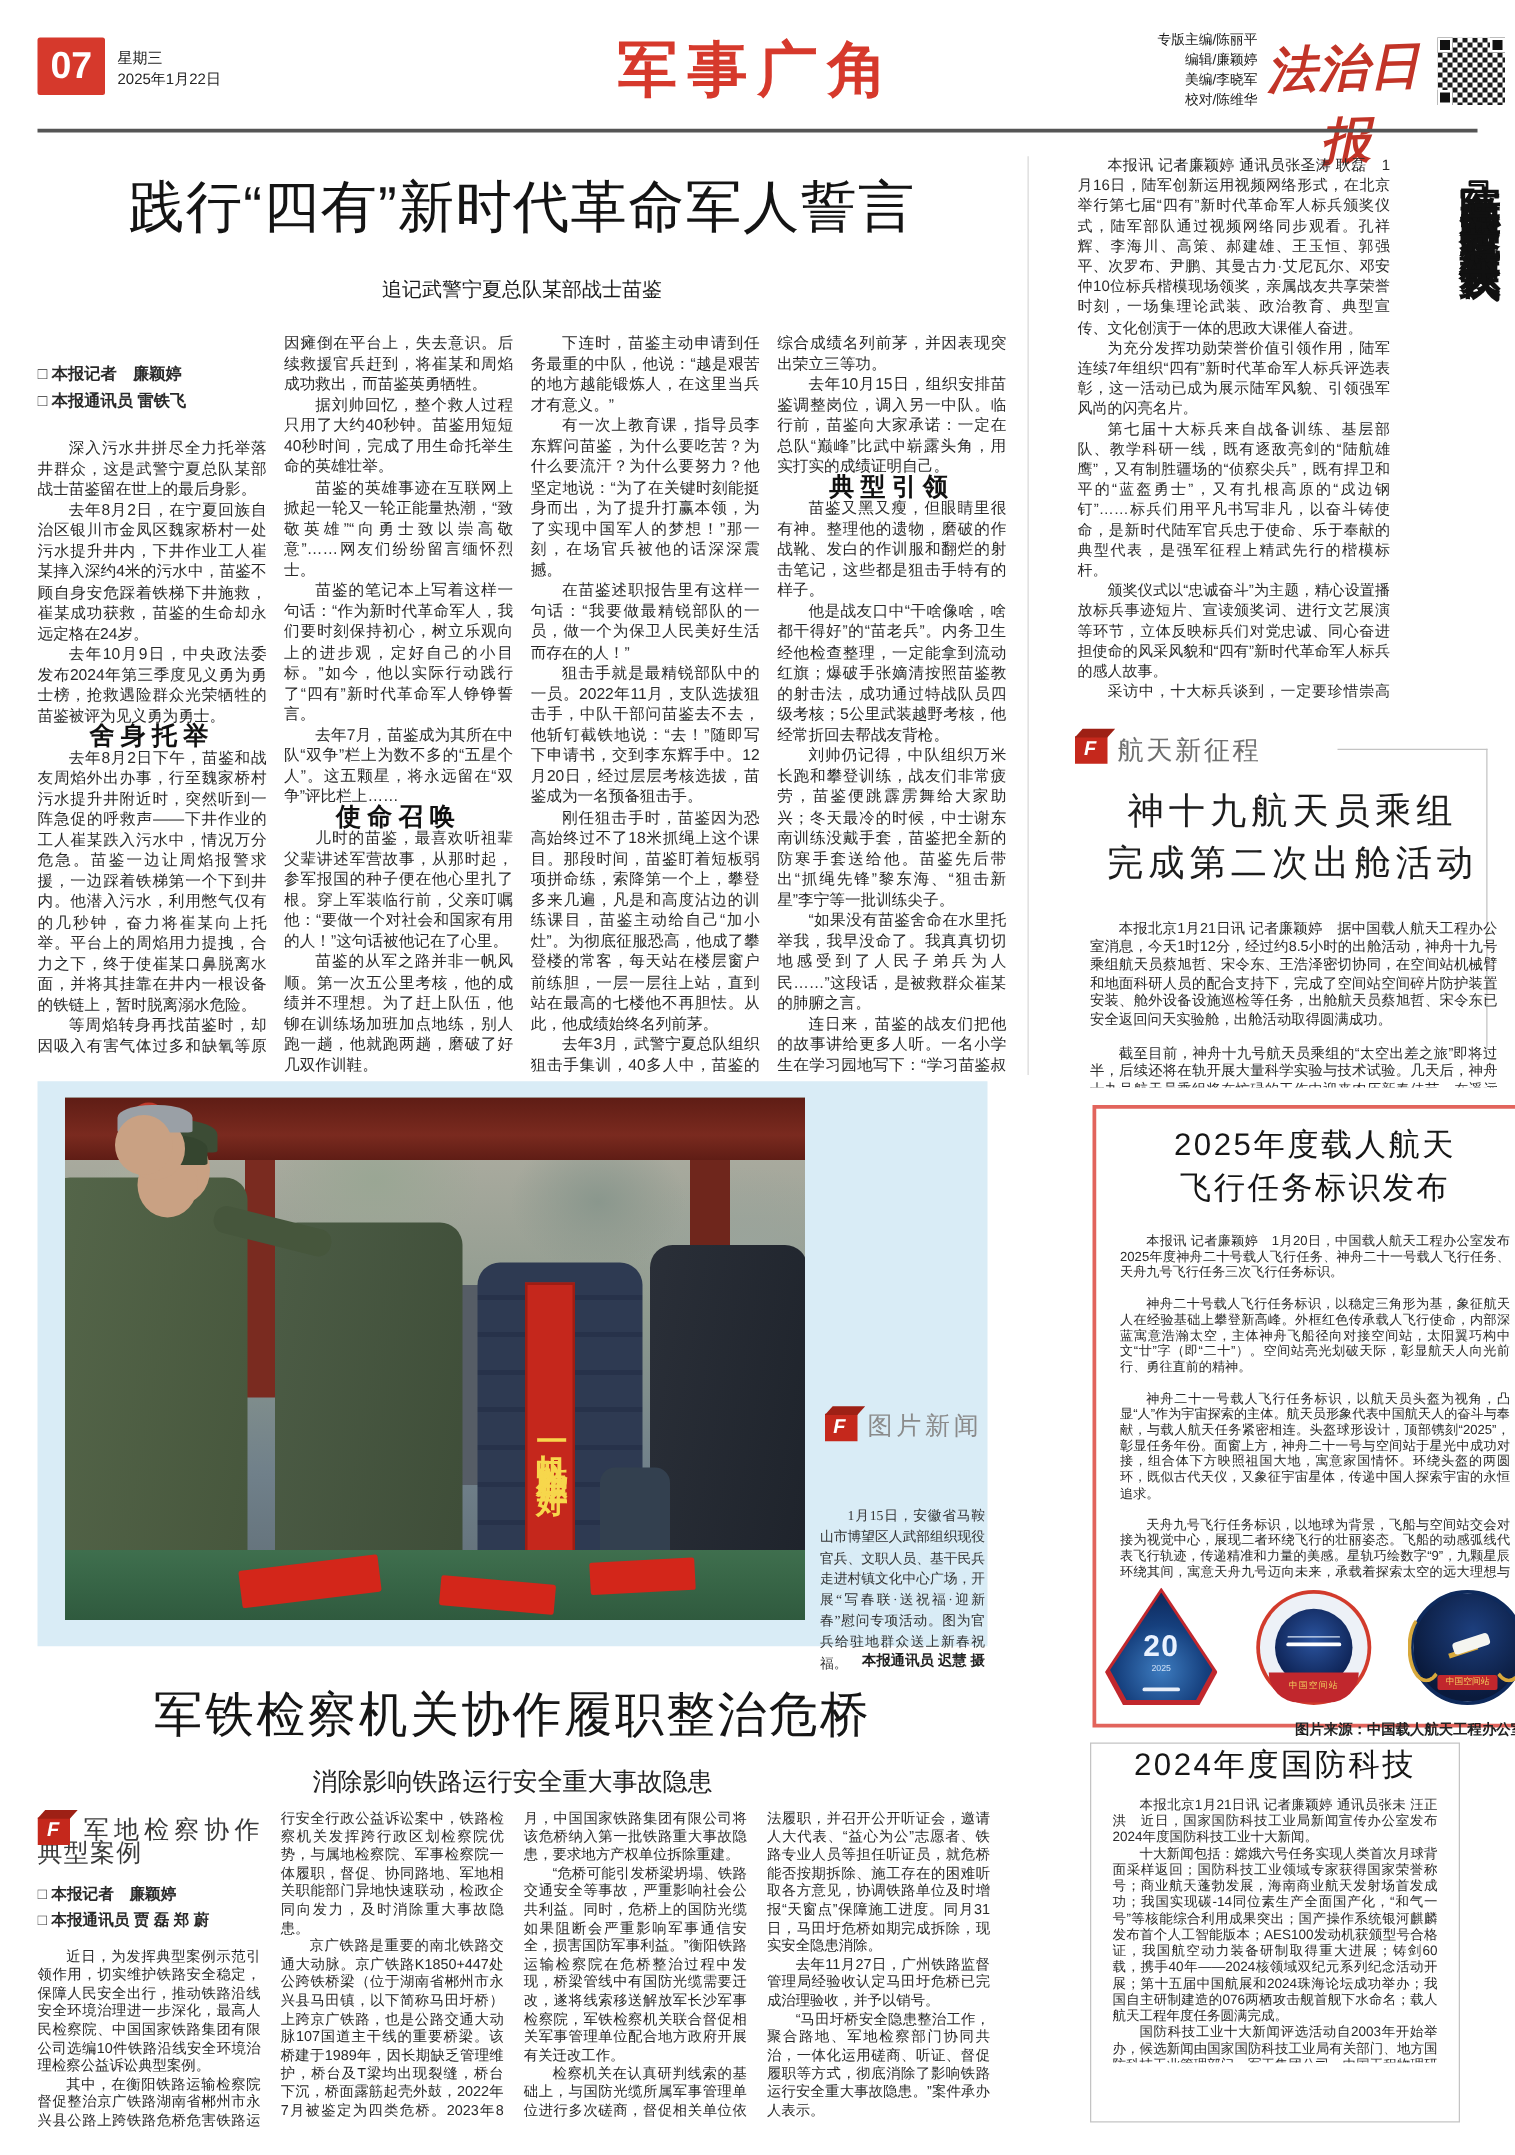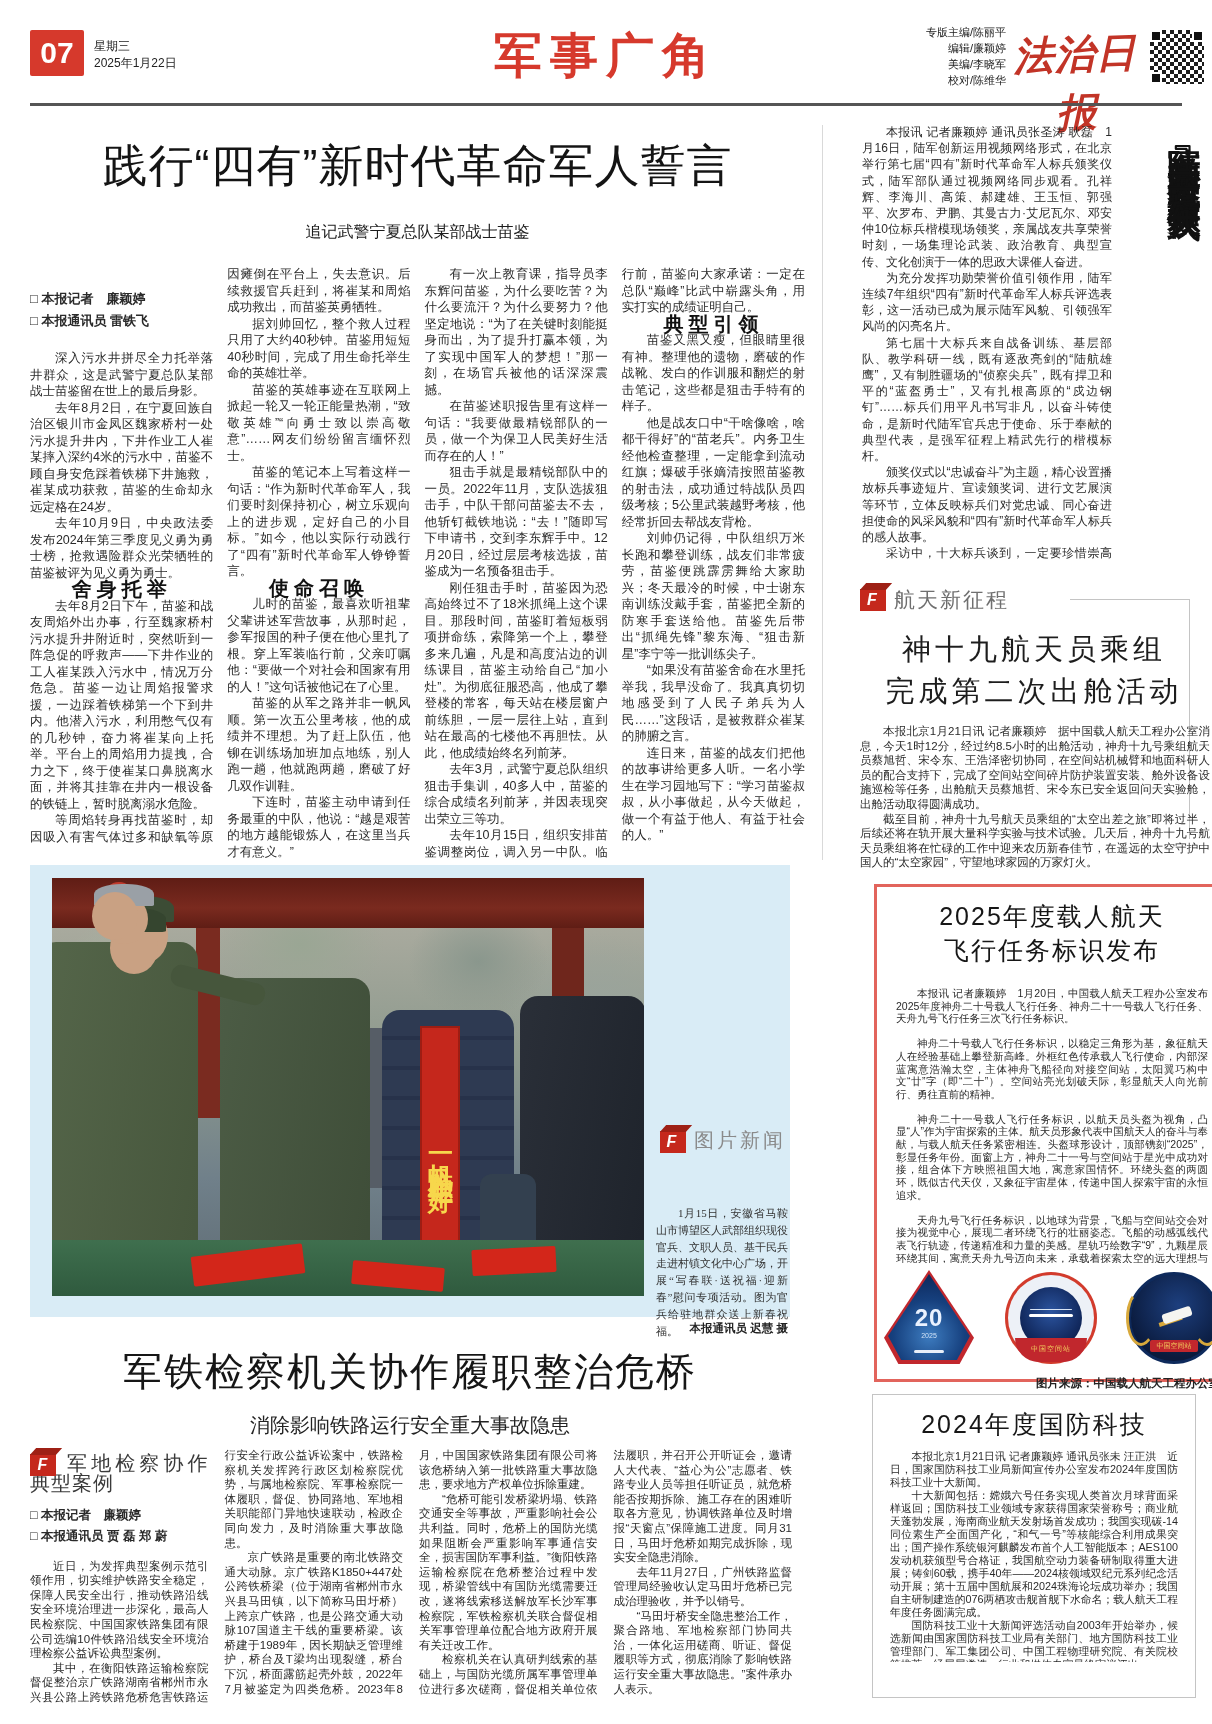--- a/index.html
+++ b/index.html
@@ -47,21 +47,21 @@
   .fcube .f{position:absolute;left:0;top:0;width:100%;height:100%;color:#fff;font-weight:bold;
             font-style:italic;font-size:16px;text-align:center;line-height:22px;}
   .spacehdr{left:860px;top:586px;font-size:21px;color:#6f6f6f;letter-spacing:2px;font-weight:500;}
   .spacehdr .lbl{vertical-align:middle;}
   .lrule-h{left:1070px;top:599px;width:120px;height:1px;background:#c4c4c4;}
   .lrule-v{left:1189px;top:599px;width:1px;height:240px;background:#c4c4c4;}
   .evatitle{left:858px;top:628px;width:352px;text-align:center;font-size:29px;font-weight:400;
             letter-spacing:4px;line-height:42px;color:#1d1d1d;}
   .evabody{left:860px;top:724px;width:350px;height:146px;overflow:hidden;font-size:11.5px;
            line-height:14.6px;text-align:justify;}
-  .evabody p{margin:0;text-indent:2em;}
+  .evabody p{margin:12px;text-indent:2em;}
   
   .redbox{left:874px;top:884px;width:364px;height:498px;border:3px solid #e2645c;box-sizing:border-box;
           padding:12px 15px 8px 7px;}
   .rbtitle{text-align:center;font-size:25px;font-weight:500;letter-spacing:2px;line-height:34px;color:#161616;}
   .rbbody{margin-top:8px;height:288px;overflow:hidden;font-size:10.5px;line-height:12.7px;text-align:justify;}
   .rbbody p{margin:12px;text-indent:2em;}
   .patches{margin-top:5px;height:96px;display:flex;justify-content:space-between;align-items:flex-end;}
   .patch{position:relative;}
   .p1wrap{width:90px;height:94px;}
   .p1o{position:absolute;inset:0;background:#c1272d;
@@ -86,22 +86,22 @@
   .p3w1,.p3w2{position:absolute;top:18px;width:30px;height:56px;border:3px solid #d8a93c;border-radius:50%;
         border-top-color:transparent;box-sizing:border-box;}
   .p3w1{left:-2px;border-right-color:transparent;}
   .p3w2{right:-2px;border-left-color:transparent;}
   .p3ship{position:absolute;left:34px;top:38px;width:30px;height:10px;background:#f5f5f0;border-radius:3px;
           transform:rotate(-18deg);box-shadow:-8px 4px 0 -3px #d8a93c;}
   .p3ban{position:absolute;left:22px;bottom:12px;width:48px;height:12px;background:#c1272d;border-radius:2px;}
   .p3ban span{display:block;text-align:center;color:#f3cf5e;font-size:7px;line-height:12px;}
   .rbcredit{margin-top:12px;text-align:right;font-size:11.5px;font-weight:bold;color:#222;}
   
-  .defbox{left:872px;top:1394px;width:324px;height:304px;border:1px solid #c4c4c4;box-sizing:border-box;
-          padding:12px 17px;}
+  .defbox{left:872px;top:1394px;width:296px;height:304px;border:1px solid #c4c4c4;box-sizing:border-box;
+          padding:0 17px;}
   .defbody{margin-top:9px;height:212px;overflow:hidden;font-size:10.8px;line-height:13px;text-align:justify;}
   .defbody p{margin:0;text-indent:2em;}
   
   .bluebox{left:30px;top:865px;width:760px;height:452px;background:#d9ecf6;}
   .photo{position:absolute;left:22px;top:13px;width:592px;height:418px;overflow:hidden;background:#8e9a8e;}
   .phbg{position:absolute;inset:0;background:
         radial-gradient(90px 70px at 12% 22%,#a8b2a0 0%,transparent 70%),
         radial-gradient(120px 90px at 42% 16%,#9aa694 0%,transparent 70%),
         radial-gradient(100px 80px at 72% 20%,#8a978d 0%,transparent 70%),
         radial-gradient(140px 100px at 92% 30%,#9aa49c 0%,transparent 70%),
@@ -191,20 +191,21 @@
     </div>
     <p>深入污水井拼尽全力托举落井群众，这是武警宁夏总队某部战士苗鉴留在世上的最后身影。</p>
     <p>去年8月2日，在宁夏回族自治区银川市金凤区魏家桥村一处污水提升井内，下井作业工人崔某摔入深约4米的污水中，苗鉴不顾自身安危踩着铁梯下井施救，崔某成功获救，苗鉴的生命却永远定格在24岁。</p>
     <p>去年10月9日，中央政法委发布2024年第三季度见义勇为勇士榜，抢救遇险群众光荣牺牲的苗鉴被评为见义勇为勇士。</p>
     <p class="subhd">舍身托举</p>
     <p>去年8月2日下午，苗鉴和战友周焰外出办事，行至魏家桥村污水提升井附近时，突然听到一阵急促的呼救声——下井作业的工人崔某跌入污水中，情况万分危急。苗鉴一边让周焰报警求援，一边踩着铁梯第一个下到井内。他潜入污水，利用憋气仅有的几秒钟，奋力将崔某向上托举。平台上的周焰用力提拽，合力之下，终于使崔某口鼻脱离水面，并将其挂靠在井内一根设备的铁链上，暂时脱离溺水危险。</p>
     <p>等周焰转身再找苗鉴时，却因吸入有害气体过多和缺氧等原因瘫倒在平台上，失去意识。后续救援官兵赶到，将崔某和周焰成功救出，而苗鉴英勇牺牲。</p>
     <p>据刘帅回忆，整个救人过程只用了大约40秒钟。苗鉴用短短40秒时间，完成了用生命托举生命的英雄壮举。</p>
     <p>苗鉴的英雄事迹在互联网上掀起一轮又一轮正能量热潮，“致敬英雄”“向勇士致以崇高敬意”……网友们纷纷留言缅怀烈士。</p>
     <p>苗鉴的笔记本上写着这样一句话：“作为新时代革命军人，我们要时刻保持初心，树立乐观向上的进步观，定好自己的小目标。”如今，他以实际行动践行了“四有”新时代革命军人铮铮誓言。</p>
+    <p>去年7月，苗鉴成为其所在中队“双争”栏上为数不多的“五星个人”。这五颗星，将永远留在“双争”评比栏上……</p>
     <p class="subhd">使命召唤</p>
     <p>儿时的苗鉴，最喜欢听祖辈父辈讲述军营故事，从那时起，参军报国的种子便在他心里扎了根。穿上军装临行前，父亲叮嘱他：“要做一个对社会和国家有用的人！”这句话被他记在了心里。</p>
     <p>苗鉴的从军之路并非一帆风顺。第一次五公里考核，他的成绩并不理想。为了赶上队伍，他铆在训练场加班加点地练，别人跑一趟，他就跑两趟，磨破了好几双作训鞋。</p>
     <p>下连时，苗鉴主动申请到任务最重的中队，他说：“越是艰苦的地方越能锻炼人，在这里当兵才有意义。”</p>
     <p>有一次上教育课，指导员李东辉问苗鉴，为什么要吃苦？为什么要流汗？为什么要努力？他坚定地说：“为了在关键时刻能挺身而出，为了提升打赢本领，为了实现中国军人的梦想！”那一刻，在场官兵被他的话深深震撼。</p>
     <p>在苗鉴述职报告里有这样一句话：“我要做最精锐部队的一员，做一个为保卫人民美好生活而存在的人！”</p>
     <p>狙击手就是最精锐部队中的一员。2022年11月，支队选拔狙击手，中队干部问苗鉴去不去，他斩钉截铁地说：“去！”随即写下申请书，交到李东辉手中。12月20日，经过层层考核选拔，苗鉴成为一名预备狙击手。</p>
     <p>刚任狙击手时，苗鉴因为恐高始终过不了18米抓绳上这个课目。那段时间，苗鉴盯着短板弱项拼命练，索降第一个上，攀登多来几遍，凡是和高度沾边的训练课目，苗鉴主动给自己“加小灶”。为彻底征服恐高，他成了攀登楼的常客，每天站在楼层窗户前练胆，一层一层往上站，直到站在最高的七楼他不再胆怯。从此，他成绩始终名列前茅。</p>
     <p>去年3月，武警宁夏总队组织狙击手集训，40多人中，苗鉴的综合成绩名列前茅，并因表现突出荣立三等功。</p>
     <p>去年10月15日，组织安排苗鉴调整岗位，调入另一中队。临行前，苗鉴向大家承诺：一定在总队“巅峰”比武中崭露头角，用实打实的成绩证明自己。</p>

